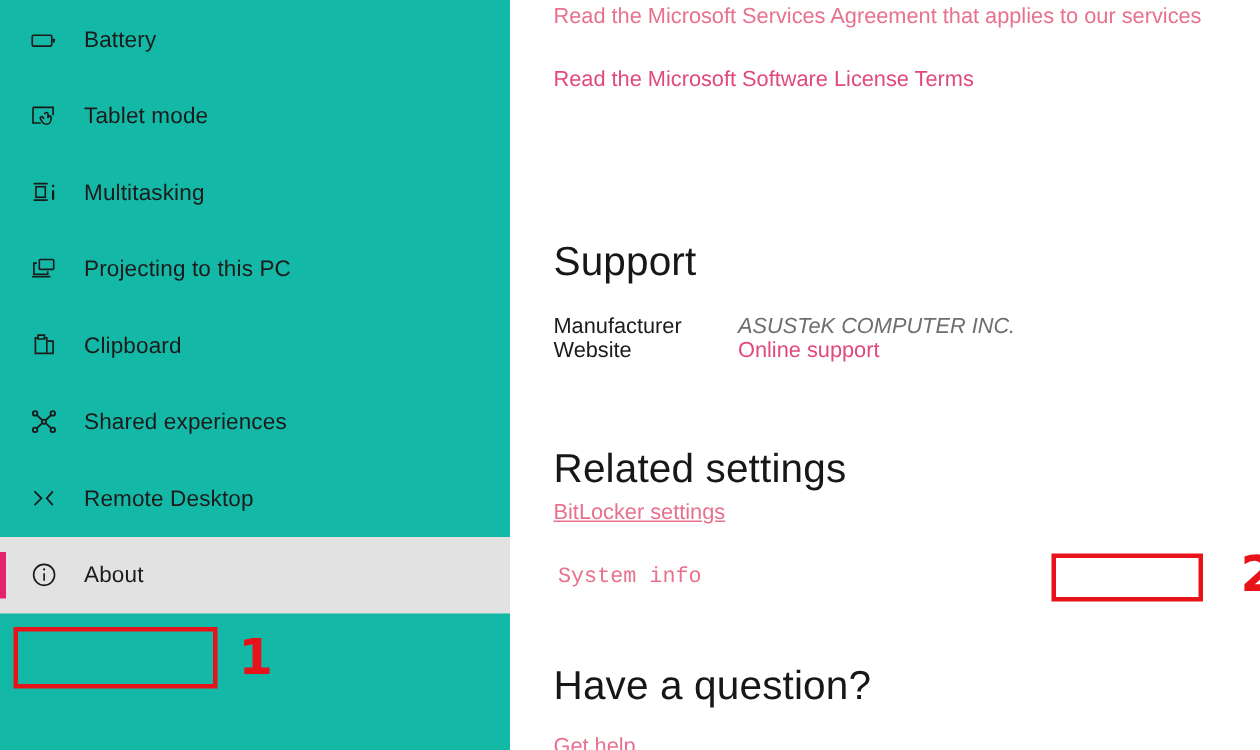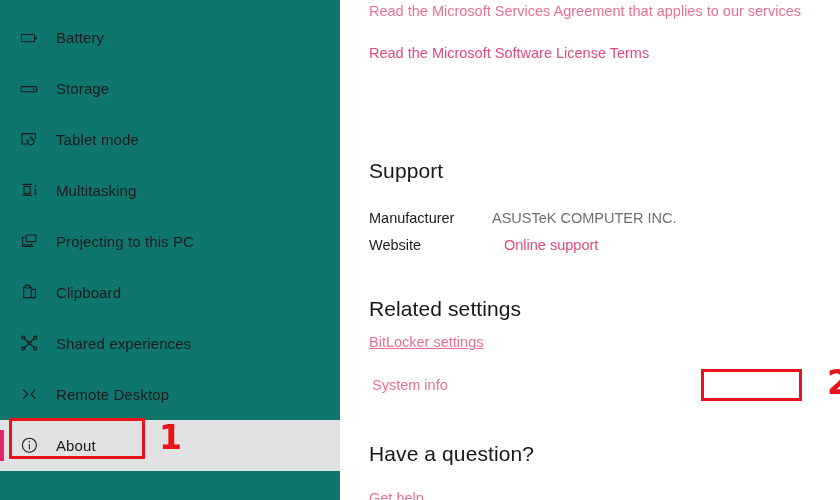--- a/index.html
+++ b/index.html
@@ -18,23 +18,23 @@
     height: 500px;
     display: flex;
     background: #ffffff;
   }
 
   
   #sidebar {
     position: relative;
     width: 340px;
     height: 100%;
-    background: #0f766e;
+    background: #14b8a6;
     flex: 0 0 340px;
-    padding-top: 12px;
+    padding-top: 1px;
   }
 
   .nav-item {
     position: relative;
     display: flex;
     align-items: center;
     height: 51px;
     padding-left: 14px;
     cursor: default;
   }
@@ -110,21 +110,21 @@
   }
 
   .link.strong { color: #e04a7a; }
 
   .top-link-1 { position: absolute; left: 29px; top: 3px; }
   .top-link-2 { position: absolute; left: 29px; top: 45px; }
 
   .section-title {
     position: absolute;
     left: 29px;
-    font-size: 21px;
+    font-size: 27px;
     font-weight: normal;
     color: #171717;
     letter-spacing: 0.1px;
     white-space: nowrap;
   }
 
   #support-title { top: 159px; }
   #related-title { top: 297px; }
   #question-title { top: 442px; }
 
@@ -135,27 +135,27 @@
     font-size: 14.5px;
     white-space: nowrap;
   }
 
   .kv-key {
     width: 123px;
     flex: 0 0 123px;
     color: #1b1b1b;
   }
 
-  .kv-val-muted { color: #6e6e6e; }
+  .kv-val-muted { color: #6e6e6e; font-style: italic; }
 
   #row-manufacturer { top: 210px; }
-  #row-website { top: 237px; gap: 12px; }
+  #row-website { top: 226px; }
 
   #bitlocker-link { position: absolute; left: 29px; top: 334px; text-decoration: underline; }
-  #systeminfo-link { position: absolute; left: 32px; top: 377px; }
+  #systeminfo-link { position: absolute; left: 32px; top: 377px; font-family: Liberation Mono, monospace; }
   #bottom-link {
     position: absolute;
     left: 29px;
     top: 490px;
     color: #e8718f;
     font-size: 14.5px;
     white-space: nowrap;
   }
 
   
@@ -202,29 +202,20 @@
     <div class="nav-item">
       <span class="nav-icon">
         <svg width="20" height="20" viewBox="0 0 20 20" fill="none" stroke="currentColor" stroke-width="1.1">
           <rect x="2.5" y="6.5" width="13" height="7.2" rx="0.8"></rect>
           <rect x="16" y="8.8" width="1.6" height="2.6" rx="0.4" fill="currentColor" stroke="none"></rect>
         </svg>
       </span>
       <span class="nav-label">Battery</span>
     </div>
 
-    <div class="nav-item">
-      <span class="nav-icon">
-        <svg width="20" height="20" viewBox="0 0 20 20" fill="none" stroke="currentColor" stroke-width="1.1">
-          <rect x="2.2" y="7.6" width="15.4" height="5.2" rx="1"></rect>
-          <circle cx="14.6" cy="10.2" r="0.85" fill="currentColor" stroke="none"></circle>
-        </svg>
-      </span>
-      <span class="nav-label">Storage</span>
-    </div>
 
     <div class="nav-item">
       <span class="nav-icon">
         <svg width="21" height="21" viewBox="0 0 21 21" fill="none" stroke="currentColor" stroke-width="1.1">
           <path d="M3 4.6h13.4v5.2M3 4.6v10.4h5.2"></path>
           <path d="M10.8 9.2c0-.7.5-1.2 1.1-1.2s1.1.5 1.1 1.2v2.6"></path>
           <path d="M13 11.2c0-.6.4-1 1-1s1 .4 1 1v1.1c0 2-1.2 3.5-3.1 3.5-1.4 0-2.2-.6-2.8-1.6l-1.1-1.9c-.3-.5-.1-1.1.4-1.4.5-.3 1 0 1.3.4l.6 1"></path>
         </svg>
       </span>
       <span class="nav-label">Tablet mode</span>

